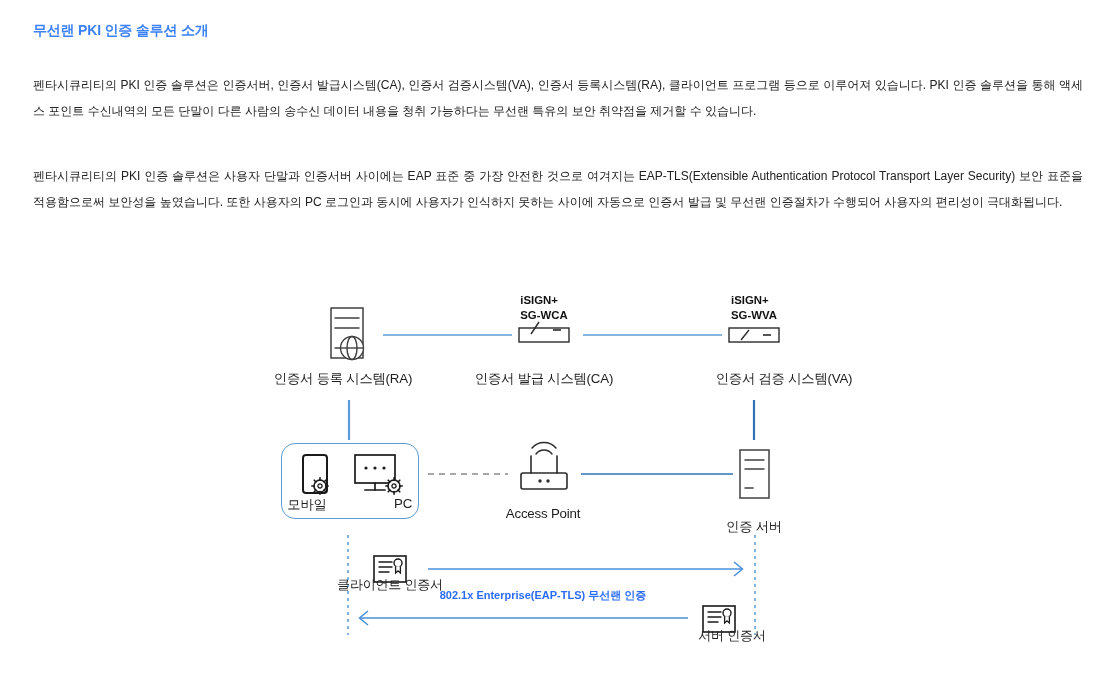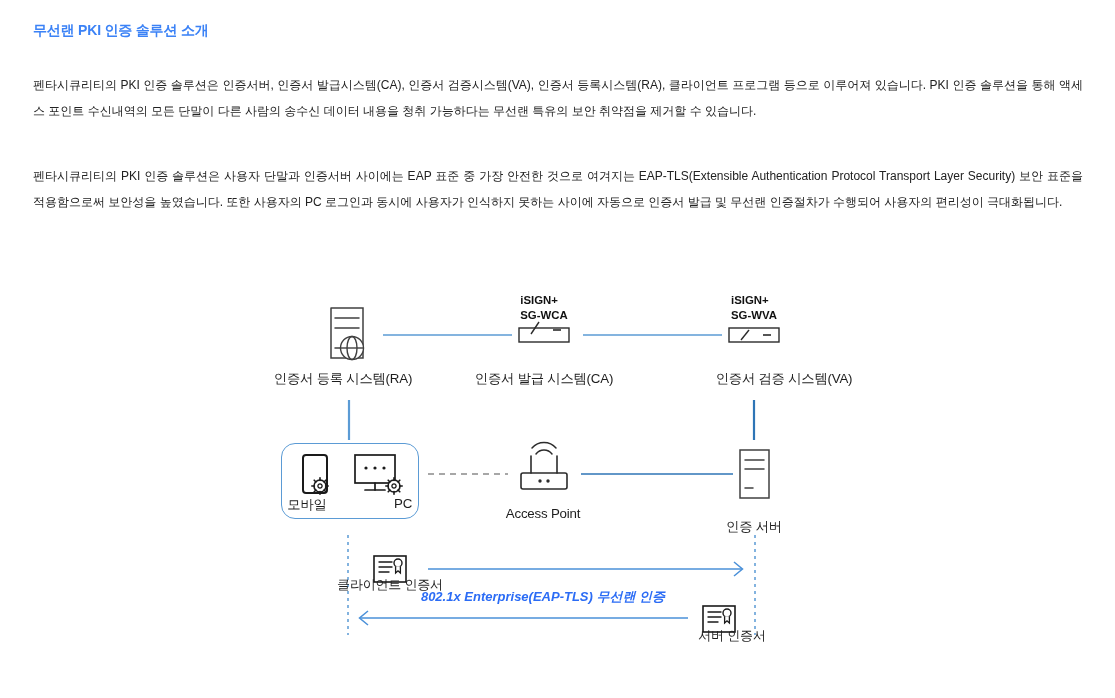--- a/index.html
+++ b/index.html
@@ -70,26 +70,25 @@
     position: absolute;
     font-size: 11.4px;
     font-weight: 700;
     color: #111111;
     white-space: nowrap;
     transform: translateX(-50%);
     line-height: 14.5px;
   }
   .flow-label {
     position: absolute;
-    font-size: 13px;
+    font-size: 11px;
     font-weight: 700;
     color: #2b6cf5;
     white-space: nowrap;
     transform: translateX(-50%);
-    font-style: italic;
   }
   .client-box {
     position: absolute;
     left: 281px;
     top: 443px;
     width: 138px;
     height: 76px;
     border: 1.6px solid #5b9bd5;
     border-radius: 14px;
     box-sizing: border-box;

